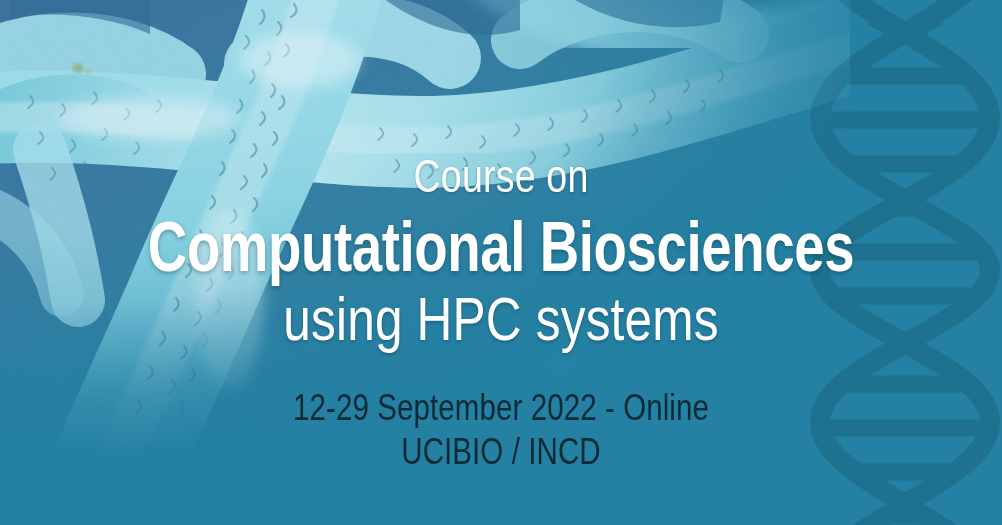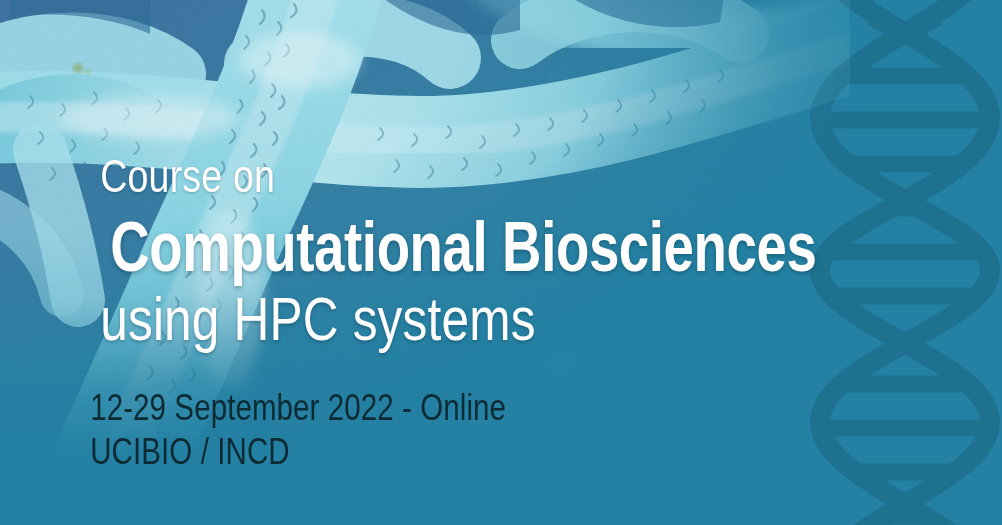--- a/index.html
+++ b/index.html
@@ -49,20 +49,21 @@
     -webkit-mask-image:radial-gradient(110% 92% at 8% 8%, #000 0%, #000 38%, rgba(0,0,0,.5) 58%, rgba(0,0,0,0) 84%);
     mask-image:radial-gradient(110% 92% at 8% 8%, #000 0%, #000 38%, rgba(0,0,0,.5) 58%, rgba(0,0,0,0) 84%);
   }
 
   
   .text-block{
     position:absolute;
     left:0; right:0;
     top:0;
     height:100%;
+    text-align:center;
     padding-left:40px;
   }
 
   .line-course{
     position:absolute;
     top:152px; left:0; right:0;
     color:#ffffff;
     font-size:47px;
     line-height:1;
     font-weight:400;

